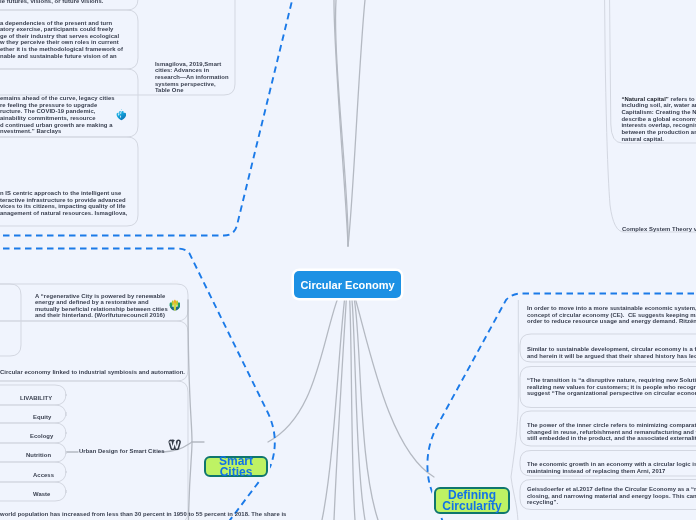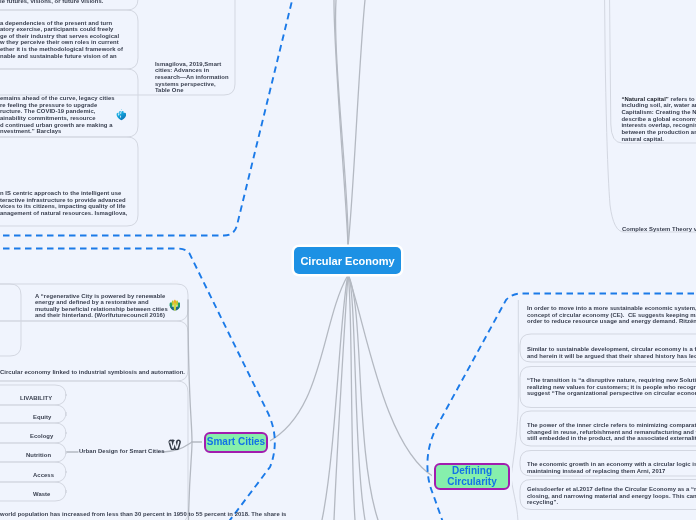--- a/index.html
+++ b/index.html
@@ -6,24 +6,24 @@
   body{width:696px;height:520px;overflow:hidden;background:#f0f4fd;
        font-family:"Liberation Sans",sans-serif;}
   #canvas{position:absolute;left:0;top:0;width:696px;height:520px;overflow:hidden;}
 
   svg.layer{position:absolute;left:0;top:0;width:696px;height:520px;overflow:visible;pointer-events:none;}
 
   .txt{position:absolute;color:#3a4050;font-size:5.9px;line-height:6.65px;letter-spacing:0.01em;
        white-space:pre;font-weight:600;}
   .txt b{font-weight:800;color:#22262f;}
 
-  .node{position:absolute;box-sizing:border-box;}
+  .node{position:absolute;box-sizing:border-box;margin-top:24px;}
   .node-root{background:#1d91e4;color:#fff;font-weight:bold;font-size:11px;border-radius:5px;
        display:flex;align-items:center;justify-content:center;box-shadow:0 0 0 2.5px #fff;}
-  .node-sub{background:#86efac;border:2px solid #a21caf;color:#1273e6;font-weight:bold;font-size:10px;
+  .node-sub{background:#bef264;border:2px solid #0f766e;color:#1273e6;font-weight:bold;font-size:12px;
        border-radius:6px;display:flex;align-items:center;justify-content:center;text-align:center;
        line-height:10.5px;box-shadow:0 0 0 2px #f0f4fd;white-space:pre-line;}
   .logo{position:absolute;}
 </style>
 </head>
 <body>
 
 <div id="canvas">
   <svg class="layer" id="boxes" viewBox="0 0 696 520">
     <g fill="none" stroke="#d3d7e1" stroke-width="1">

